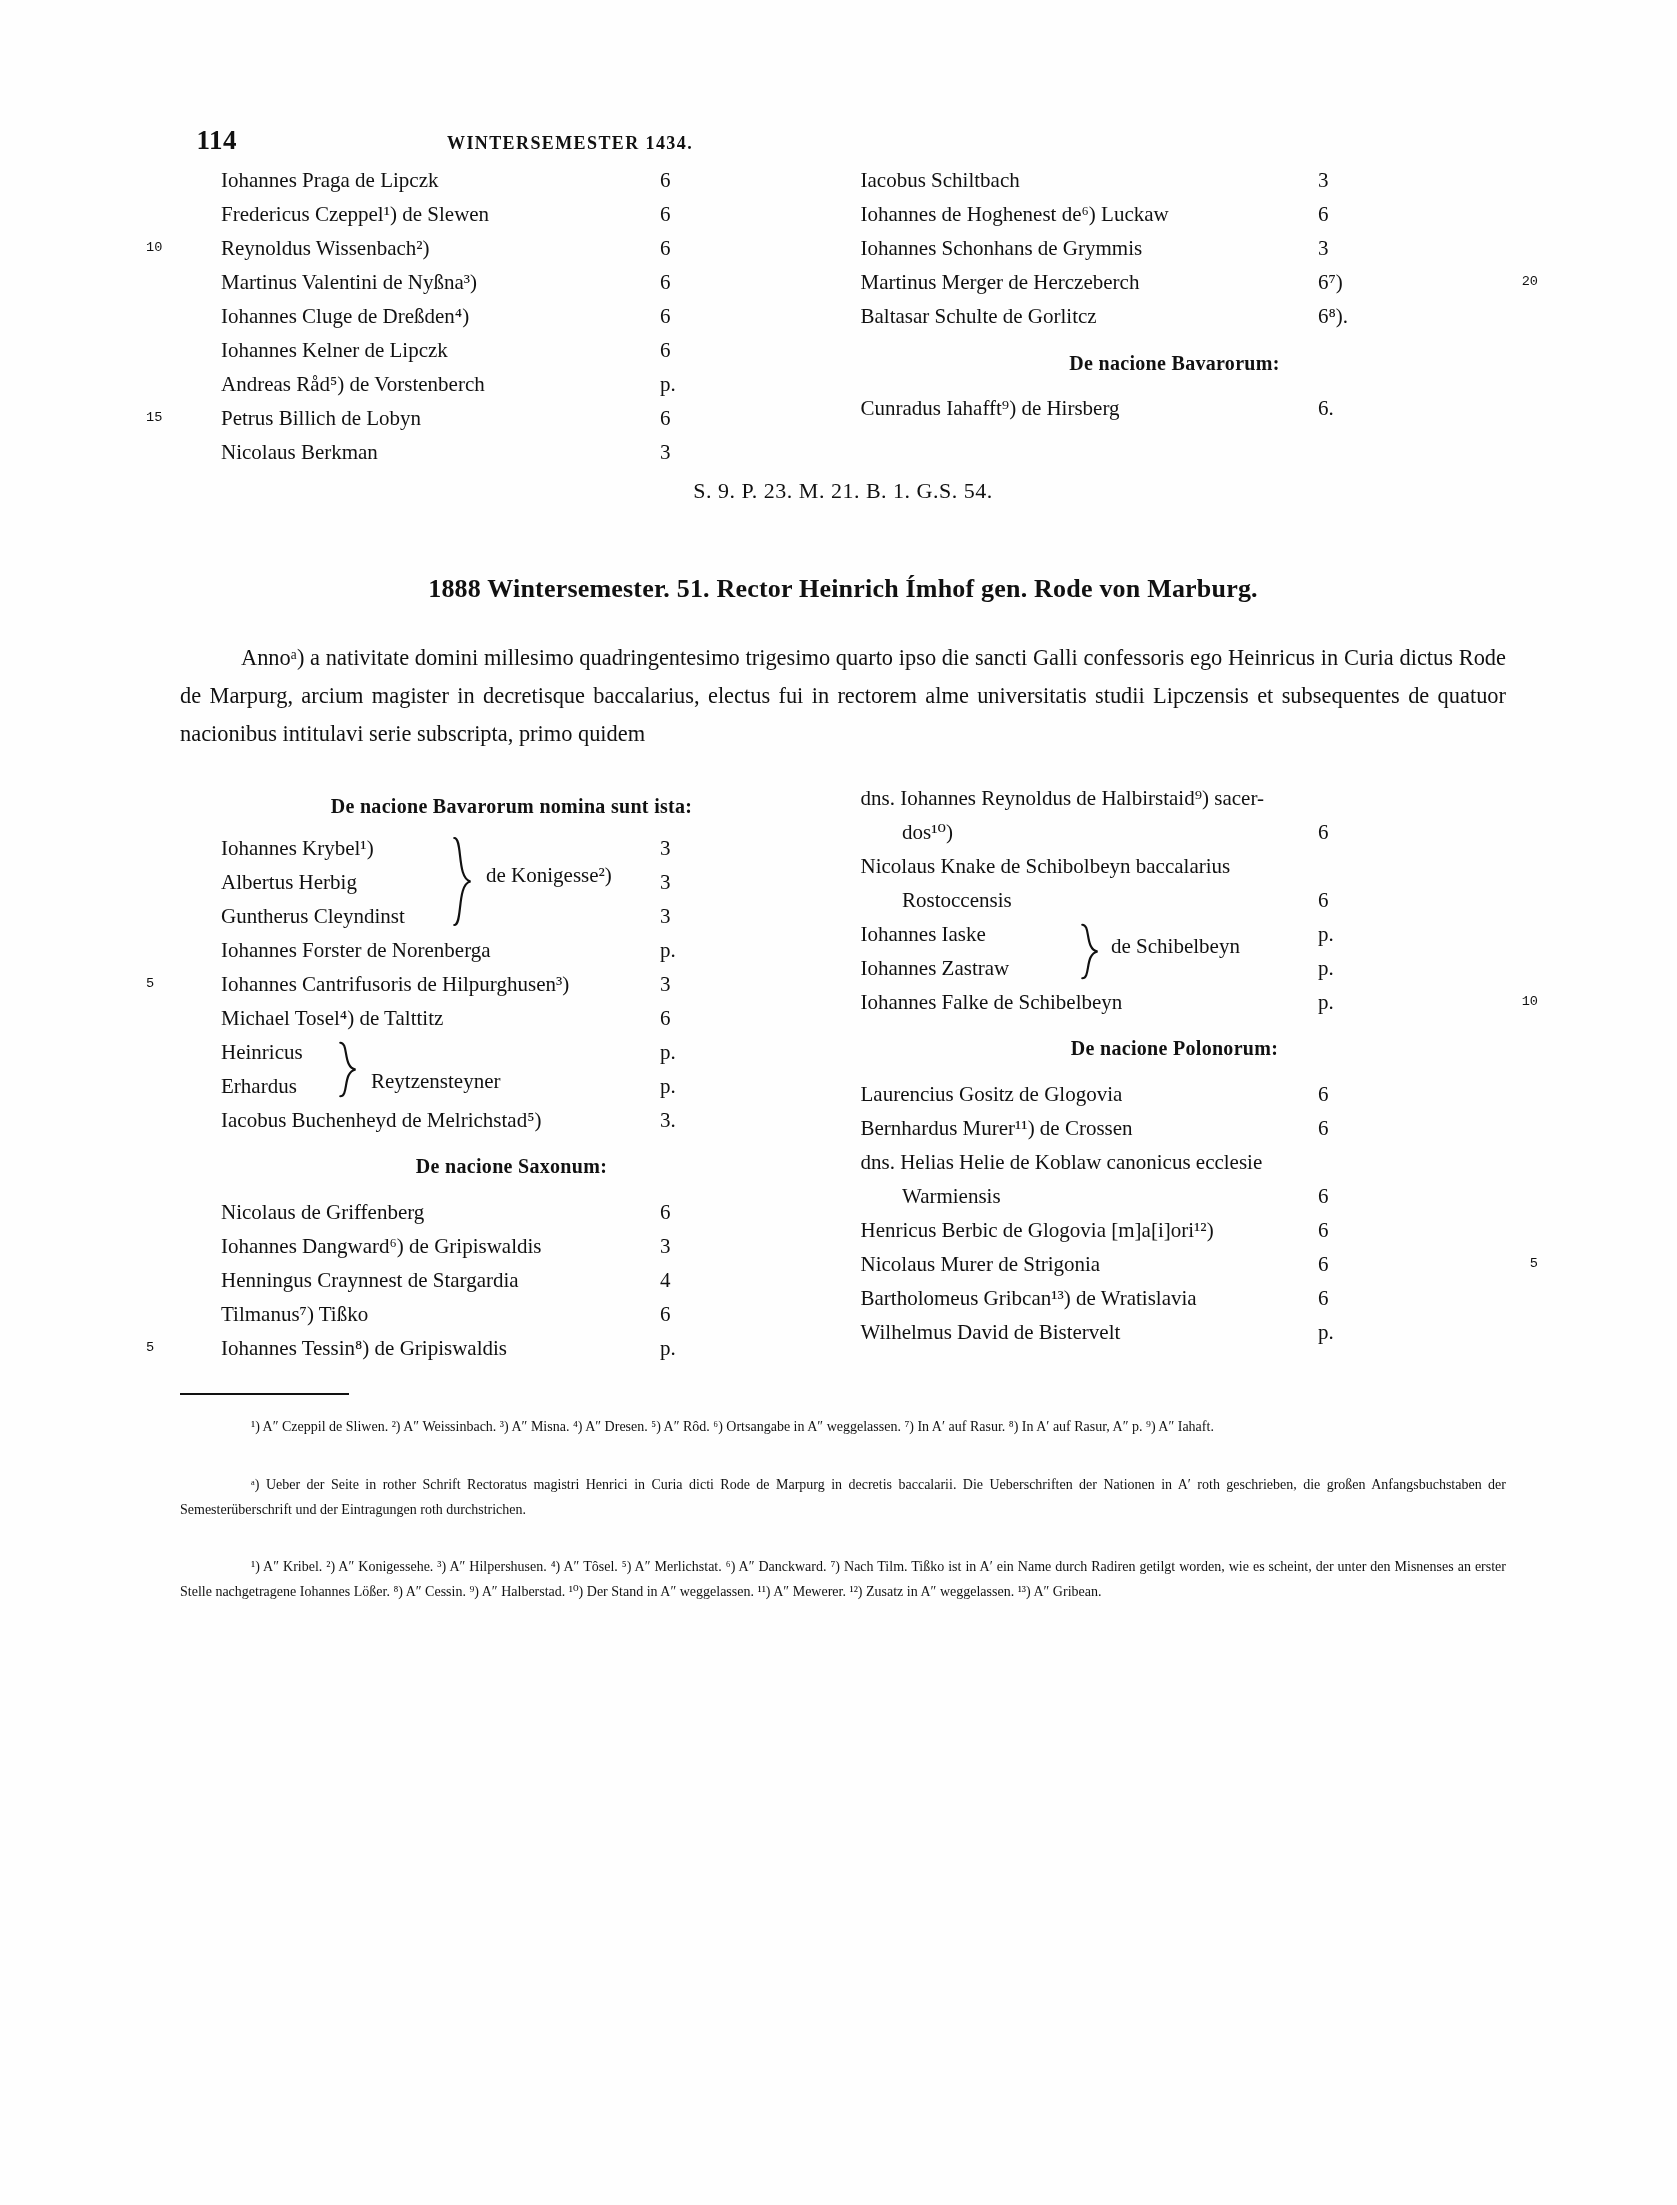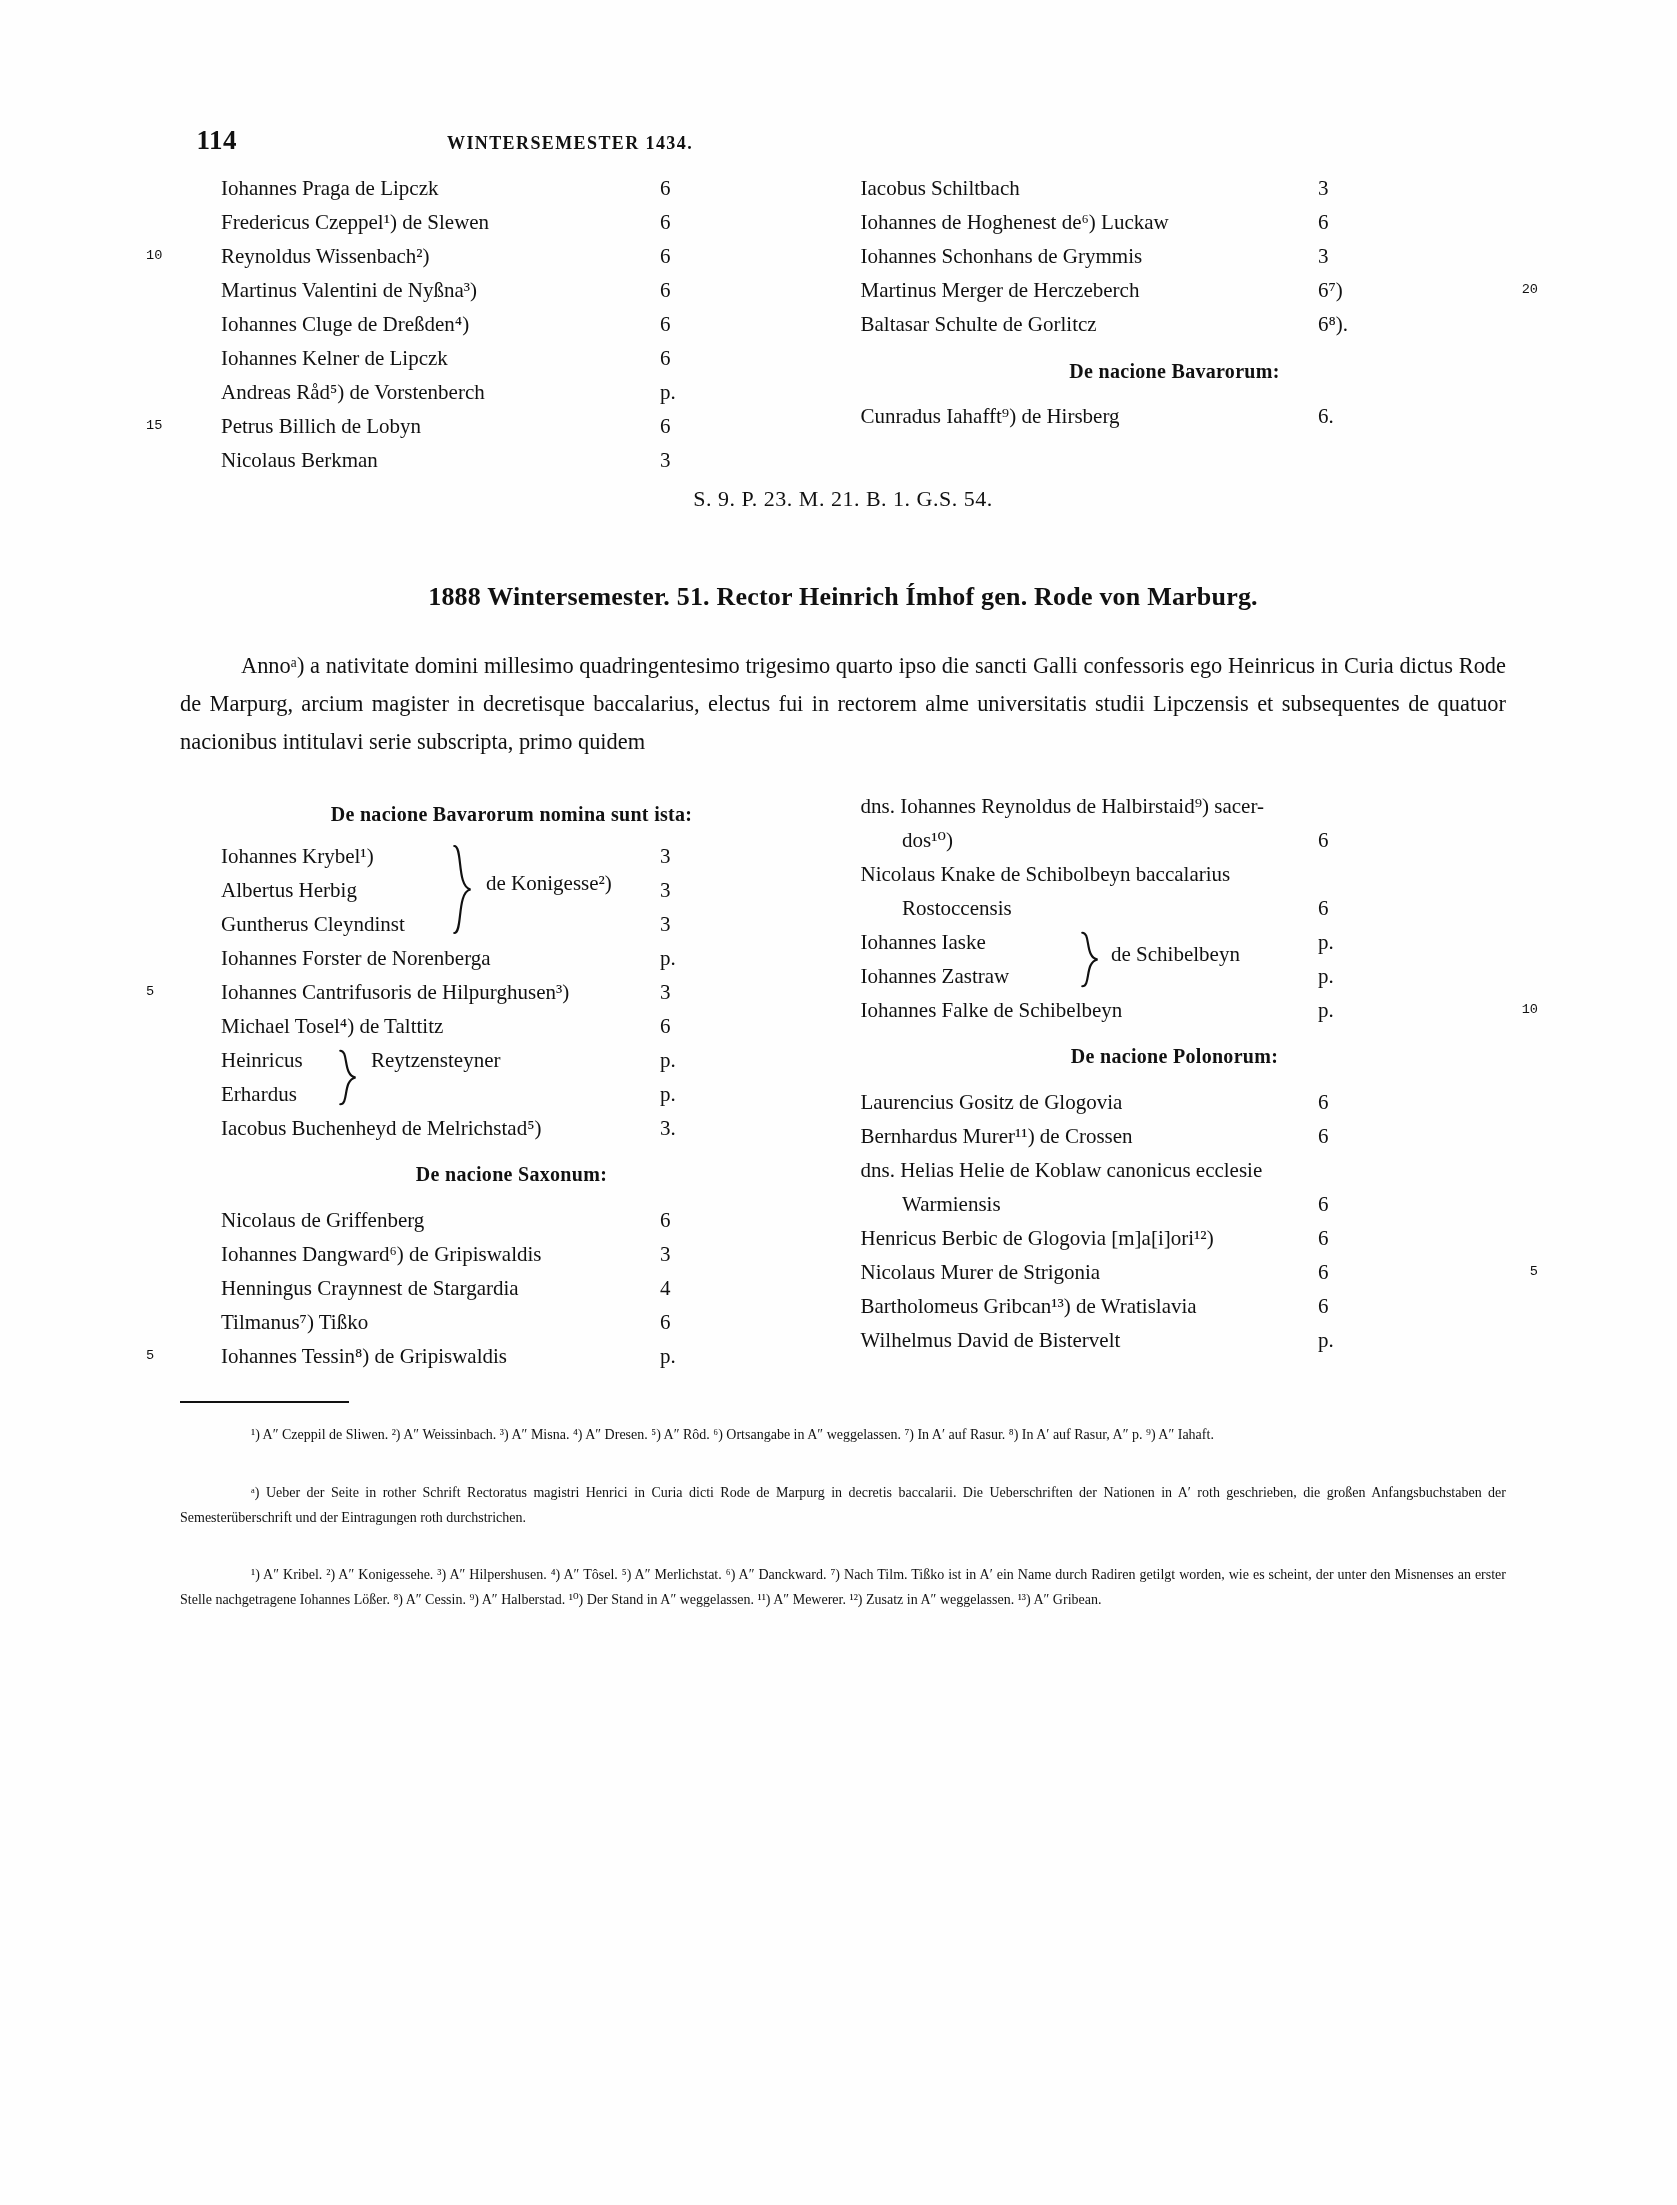--- a/index.html
+++ b/index.html
@@ -44,21 +44,20 @@
     top: 7.6px;
     font-size: 18px;
     font-weight: bold;
     letter-spacing: 1.4px;
   }
 
   
   .cols {
     display: flex;
     width: 100%;
-    margin-top: 8px;
   }
   .col {
     width: 663px;
     position: relative;
   }
   .col.right { padding-left: 0; }
 
   .entry {
     position: relative;
     display: flex;
@@ -319,21 +318,21 @@
           </div>
           <div class="entry">
             <span class="nm">Erhardus</span>
             <span class="val">p.</span>
           </div>
           <div class="brace" style="left:157px; top:6.5px;">
             <svg width="24" height="57" viewBox="0 0 44 104">
               <path d="M6 3 C22 3 10 47 34 52 C10 57 22 101 6 101" fill="none" stroke="#111" stroke-width="4" stroke-linecap="round"></path>
             </svg>
           </div>
-          <div class="brace-label" style="left:191px; top:5px;text-align:center;">Reytzensteyner</div>
+          <div class="brace-label" style="left:191px; top:34px;text-align:center;">Reytzensteyner</div>
         </div>
 
         <div class="entry">
           <span class="lineno"></span>
           <span class="nm">Iacobus Buchenheyd de Melrichstad⁵)</span>
           <span class="val">3.</span>
         </div>
 
         <div class="nation-head">De nacione Saxonum:</div>
 

